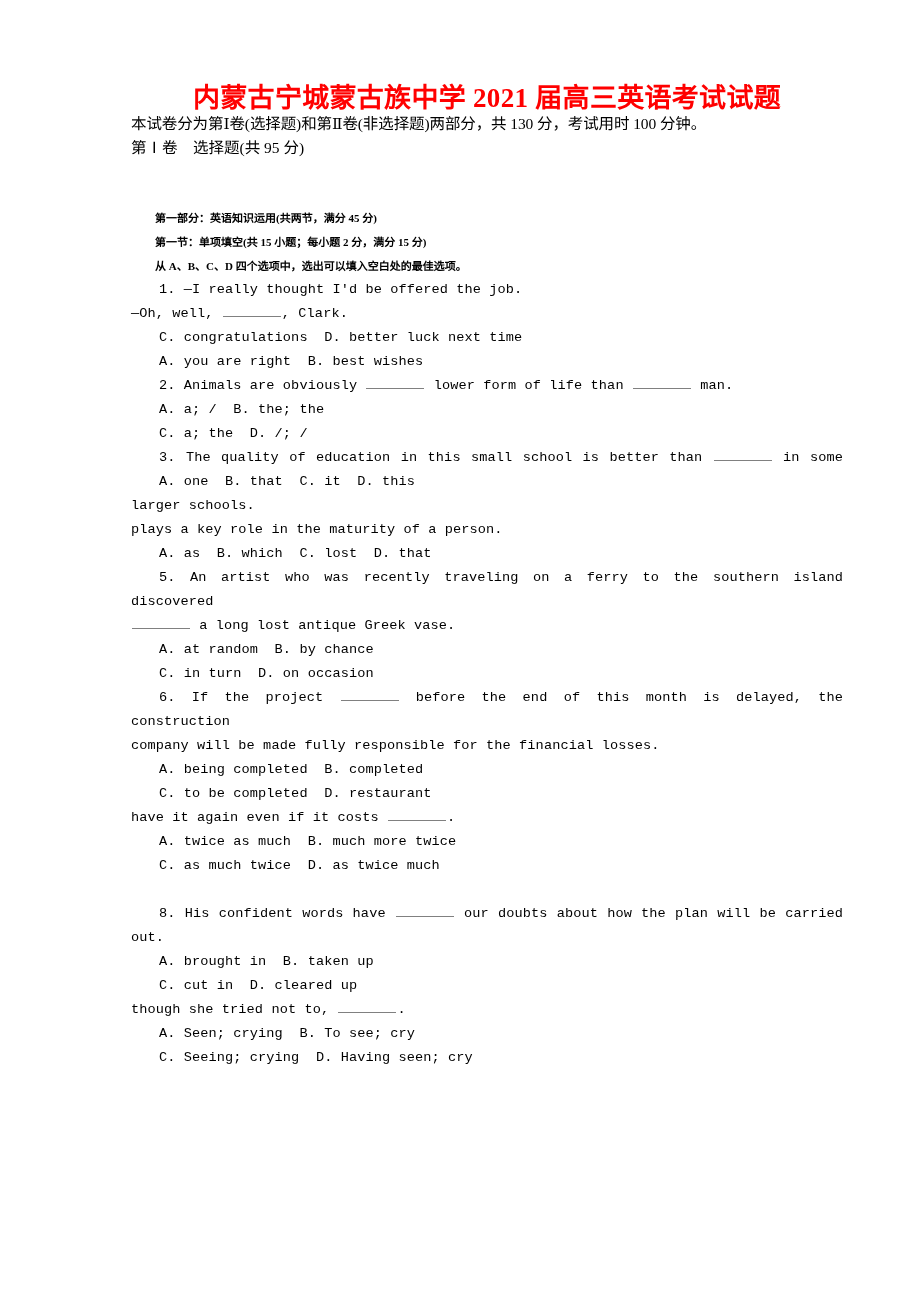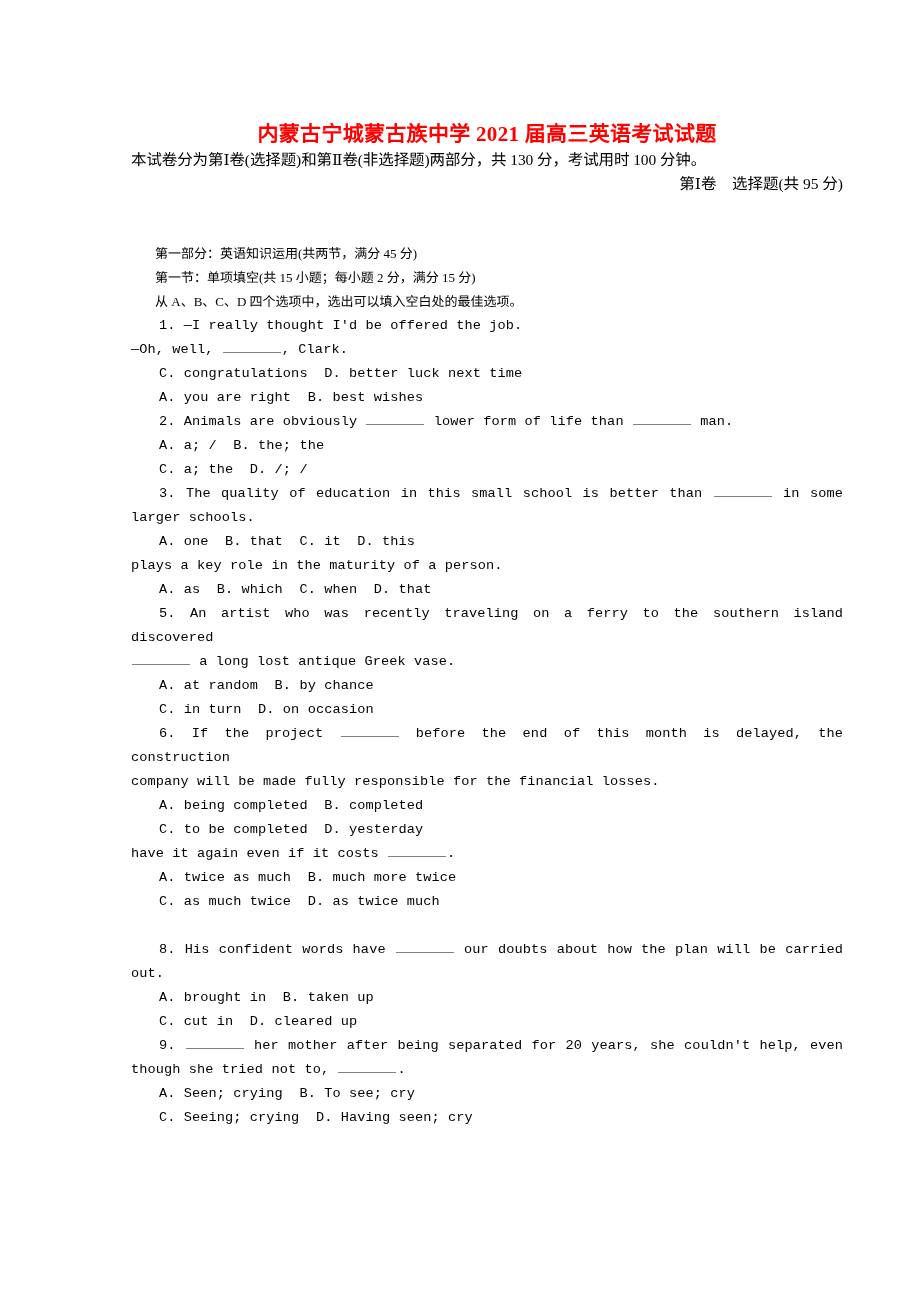--- a/index.html
+++ b/index.html
@@ -23,44 +23,45 @@
   .content {
     position: absolute;
     left: 131px;
     top: 0;
     width: 712px;
   }
 
   
   .doc-title {
     margin: 0;
-    padding-top: 120px;
+    padding-top: 84px;
     text-align: center;
     font-family: "Liberation Serif", "DejaVu Serif", serif;
-    font-size: 21px;
+    font-size: 27px;
     font-weight: bold;
     color: #ff0000;
     letter-spacing: 0.3px;
     line-height: 28px;
     white-space: nowrap;
   }
 
   
   .header-block {
     font-size: 15.5px;
     line-height: 24px;
   }
   .header-line-1 {
     text-align: left;
     white-space: nowrap;
     letter-spacing: -0.1px;
   }
   .header-line-2 {
-    text-align: right;
+    text-align: left;
     white-space: nowrap;
+    font-family: Liberation Serif, serif;
   }
 
   
   .body-block {
     margin-top: 46px;
     font-size: 15px;
     line-height: 24px;
   }
 
   .line {
@@ -68,22 +69,23 @@
     font-size: 13.6px;
     line-height: 24px;
     white-space: pre-wrap;
     letter-spacing: 0.1px;
     min-height: 24px;
   }
 
   
   .line.cjk {
     font-family: "Liberation Serif", "DejaVu Serif", serif;
-    font-size: 13px;
+    font-size: 11px;
     letter-spacing: 0;
+    font-weight: bold;
   }
 
   
   .line.indent {
     text-indent: 28px;
   }
   .line.indent-sm {
     text-indent: 24px;
   }
   
@@ -128,48 +130,47 @@
       <div class="line indent">1. —I really thought I'd be offered the job.</div>
       <div class="line">—Oh, well, <span class="ul w2"></span>, Clark.</div>
       <div class="line indent">C. congratulations  D. better luck next time</div>
       <div class="line indent">A. you are right  B. best wishes</div>
 
       <div class="line indent">2. Animals are obviously <span class="ul w2"></span> lower form of life than <span class="ul w2"></span> man.</div>
       <div class="line indent">A. a; /  B. the; the</div>
       <div class="line indent">C. a; the  D. /; /</div>
 
       <div class="line indent just">3. The quality of education in this small school is better than <span class="ul w2"></span> in some</div>
+      <div class="line indent">A. one  B. that  C. it  D. this</div>
       <div class="line">larger schools.</div>
-      <div class="line indent">A. one  B. that  C. it  D. this</div>
 
       <div class="line">plays a key role in the maturity of a person.</div>
-      <div class="line indent">A. as  B. which  C. when  D. that</div>
+      <div class="line indent">A. as  B. which  C. lost  D. that</div>
 
       <div class="line indent just">5. An artist who was recently traveling on a ferry to the southern island discovered</div>
       <div class="line"><span class="ul w2"></span> a long lost antique Greek vase.</div>
       <div class="line indent">A. at random  B. by chance</div>
       <div class="line indent">C. in turn  D. on occasion</div>
 
       <div class="line indent just">6. If the project <span class="ul w2"></span> before the end of this month is delayed, the construction</div>
       <div class="line">company will be made fully responsible for the financial losses.</div>
       <div class="line indent">A. being completed  B. completed</div>
-      <div class="line indent">C. to be completed  D. yesterday</div>
+      <div class="line indent">C. to be completed  D. restaurant</div>
 
       <div class="line">have it again even if it costs <span class="ul w2"></span>.</div>
       <div class="line indent">A. twice as much  B. much more twice</div>
       <div class="line indent">C. as much twice  D. as twice much</div>
 
       <div class="line blank"></div>
 
       <div class="line indent just">8. His confident words have <span class="ul w2"></span> our doubts about how the plan will be carried</div>
       <div class="line">out.</div>
       <div class="line indent">A. brought in  B. taken up</div>
       <div class="line indent">C. cut in  D. cleared up</div>
 
-      <div class="line indent just">9. <span class="ul w2"></span> her mother after being separated for 20 years, she couldn't help, even</div>
       <div class="line">though she tried not to, <span class="ul w2"></span>.</div>
       <div class="line indent">A. Seen; crying  B. To see; cry</div>
       <div class="line indent">C. Seeing; crying  D. Having seen; cry</div>
 
 
     </div>
   </div>
 </div>
 
 </body></html>

